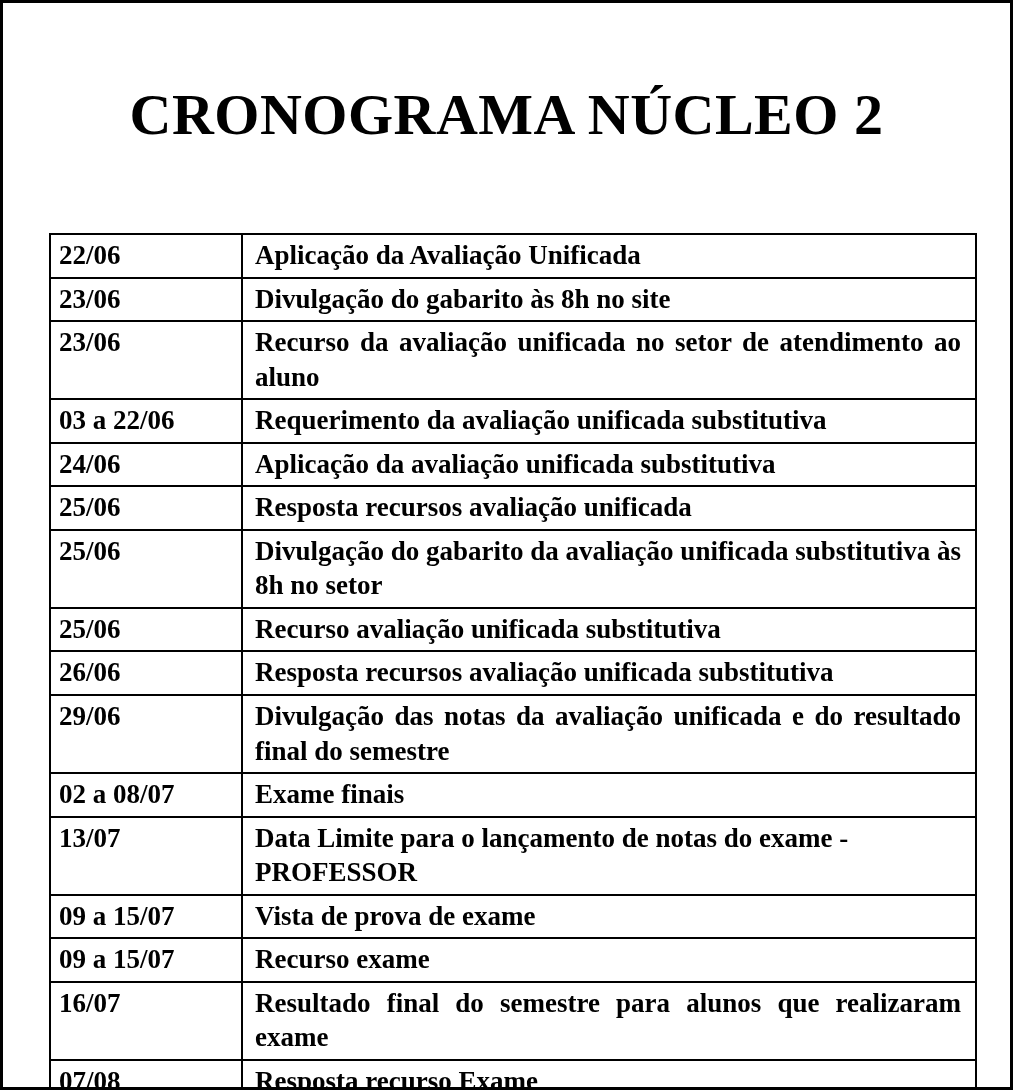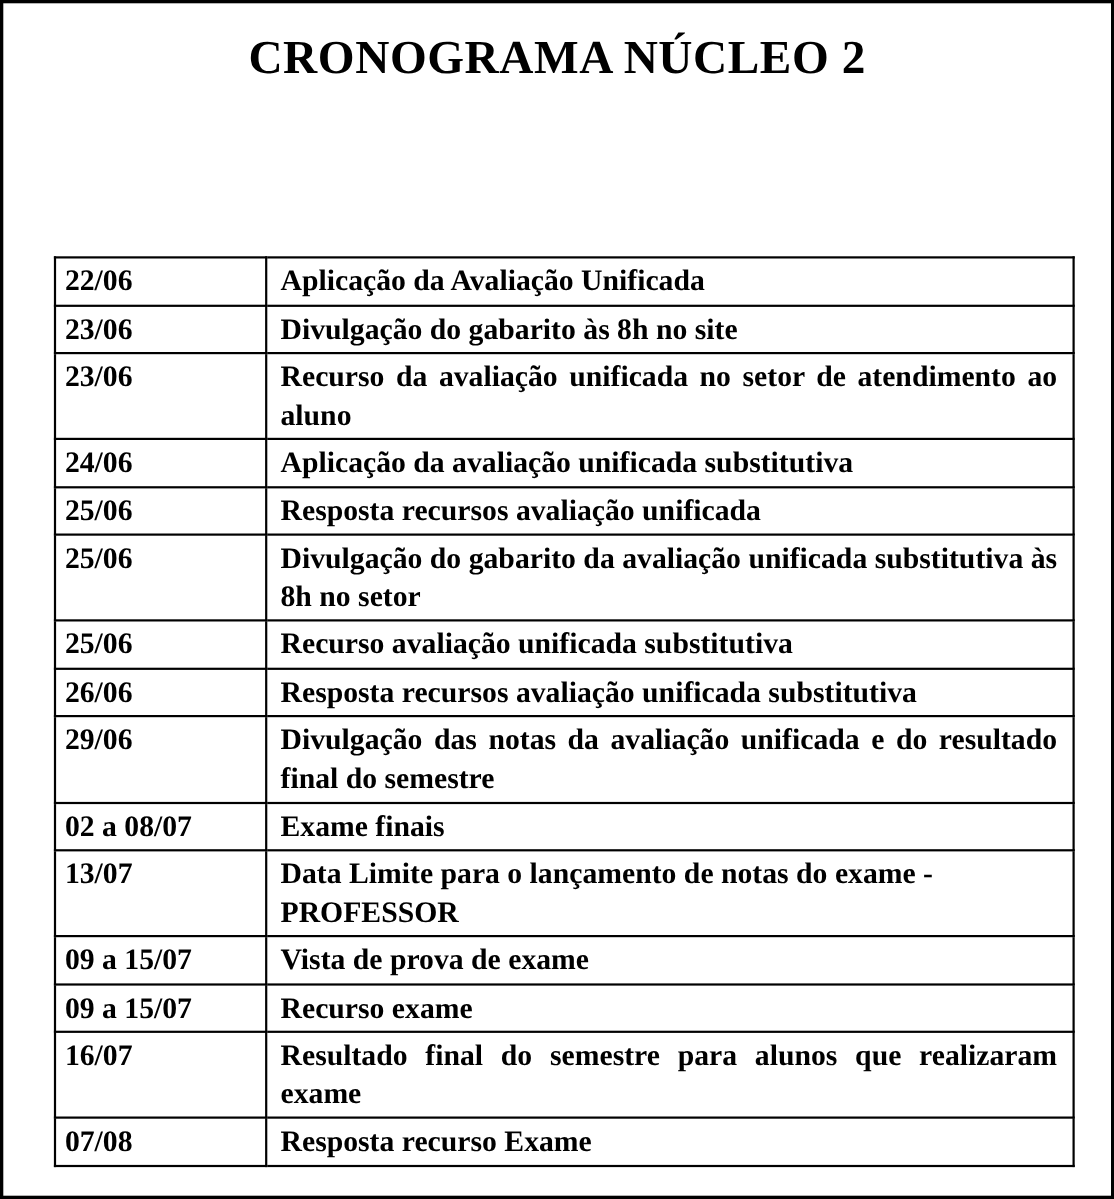--- a/index.html
+++ b/index.html
@@ -16,24 +16,24 @@
     height: 1090px;
     background: #ffffff;
     border: 3px solid #000000;
     box-sizing: border-box;
     overflow: hidden;
   }
   .title {
     text-align: center;
     font-family: "Liberation Serif", serif;
     font-weight: bold;
-    font-size: 43px;
+    font-size: 58px;
     letter-spacing: 0.5px;
     color: #000000;
-    margin-top: 26px;
+    margin-top: 80px;
     margin-bottom: 0;
     line-height: 1.1;
   }
   .table-wrap {
     position: absolute;
     left: 46px;
     top: 230px;
     width: 928px;
   }
   table.schedule {
@@ -85,20 +85,24 @@
           </tr>
           <tr class="plain">
             <td class="date">23/06</td>
             <td class="desc">Divulgação do gabarito às 8h no site</td>
           </tr>
           <tr class="justified">
             <td class="date">23/06</td>
             <td class="desc">Recurso da avaliação unificada no setor de atendimento ao aluno</td>
           </tr>
           <tr class="plain">
+            <td class="date">03 a 22/06</td>
+            <td class="desc">Requerimento da avaliação unificada substitutiva</td>
+          </tr>
+          <tr class="plain">
             <td class="date">24/06</td>
             <td class="desc">Aplicação da avaliação unificada substitutiva</td>
           </tr>
           <tr class="plain">
             <td class="date">25/06</td>
             <td class="desc">Resposta recursos avaliação unificada</td>
           </tr>
           <tr class="justified">
             <td class="date">25/06</td>
             <td class="desc">Divulgação do gabarito da avaliação unificada substitutiva às 8h no setor</td>

